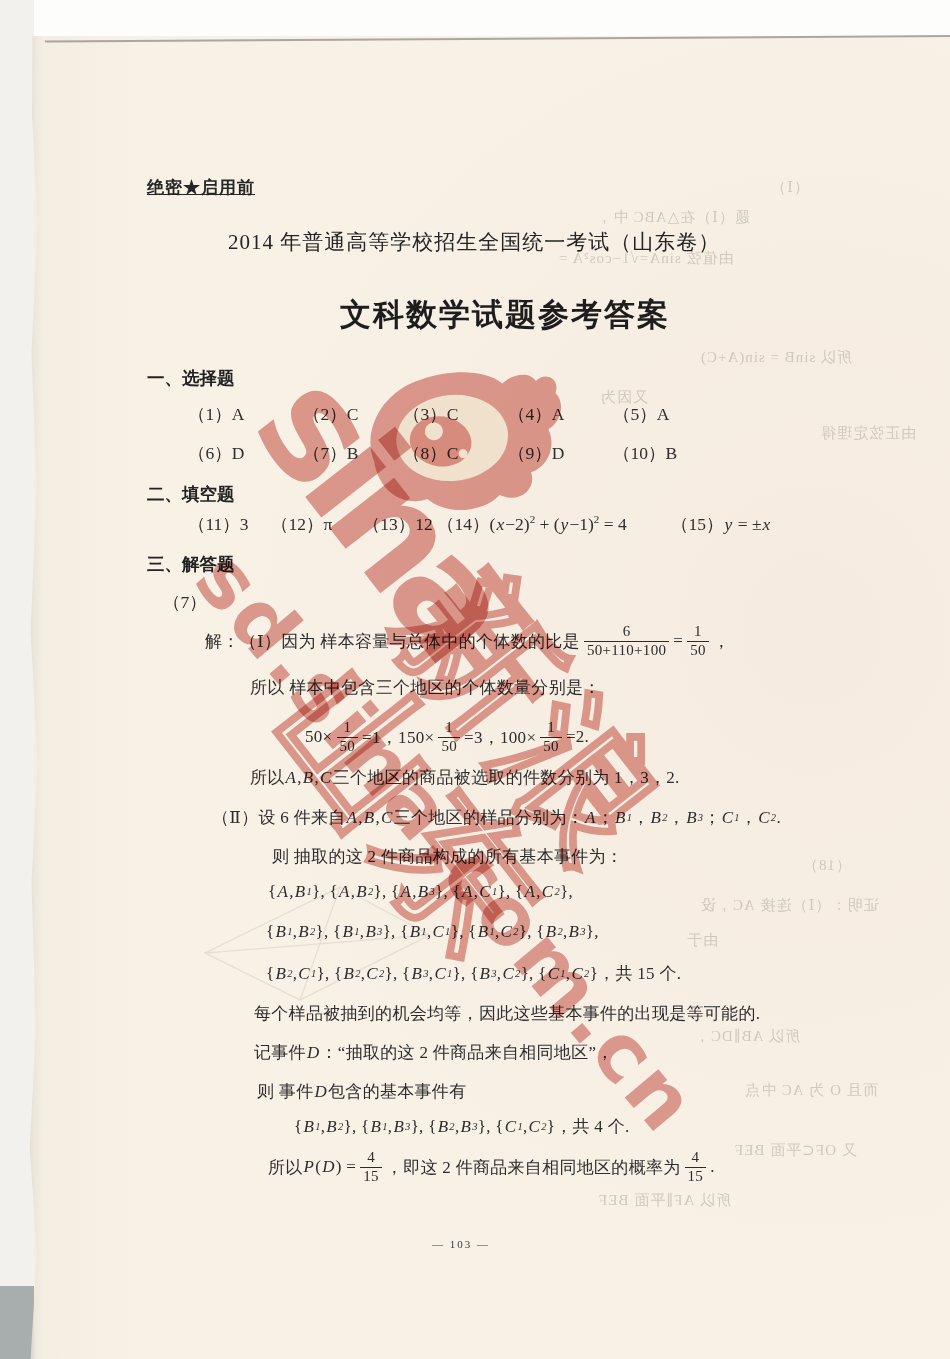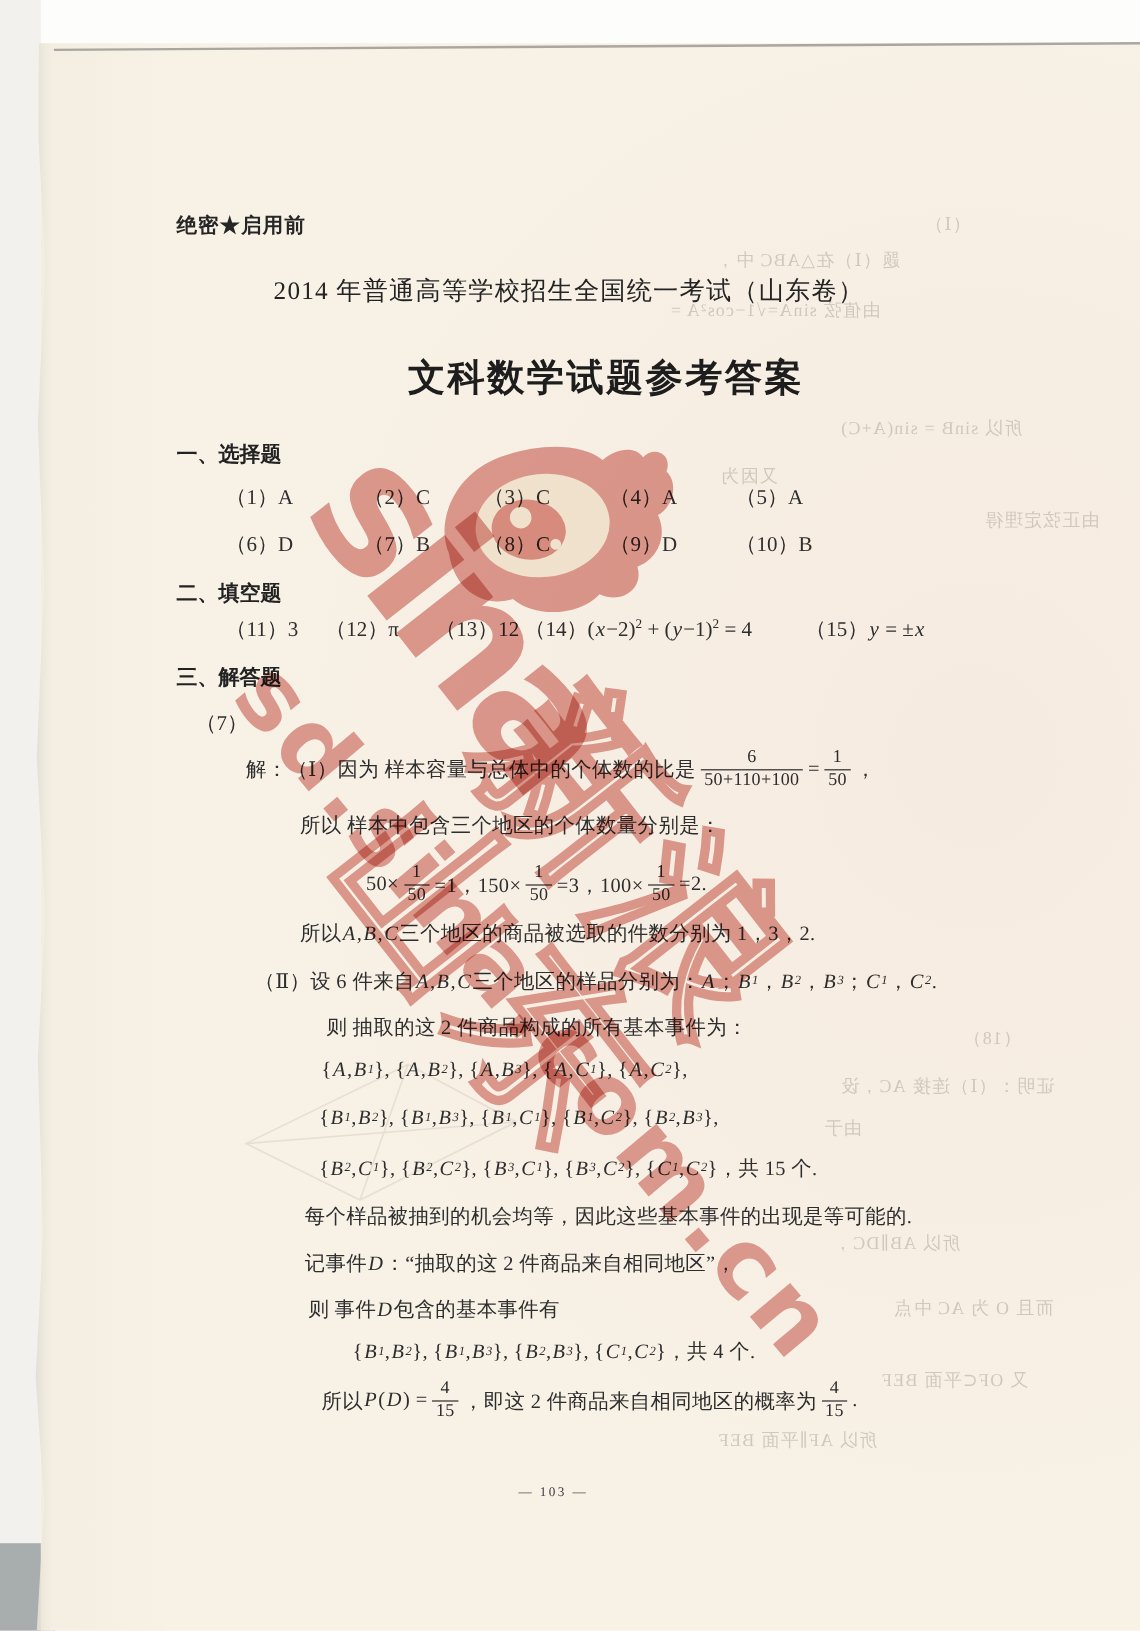--- a/index.html
+++ b/index.html
@@ -96,21 +96,21 @@
 <div class="bleed" style="left:820px;top:424px;">由正弦定理得</div>
 <div class="bleed" style="left:600px;top:388px;">又因为</div>
 <div class="bleed" style="left:802px;top:856px;">（18）</div>
 <div class="bleed" style="left:700px;top:896px;">证明：（Ⅰ）连接 AC，设</div>
 <div class="bleed" style="left:686px;top:931px;">由于</div>
 <div class="bleed" style="left:694px;top:1027px;">所以 AB∥DC，</div>
 <div class="bleed" style="left:744px;top:1081px;">而且 O 为 AC 中点</div>
 <div class="bleed" style="left:734px;top:1141px;">又 OF⊂平面 BEF</div>
 <div class="bleed" style="left:598px;top:1191px;">所以 AF∥平面 BEF</div>
 
-<div class="txt classification" style="left:147px;top:176px;">绝密★启用前</div>
+<div class="txt classification" style="left:147px;top:176px;text-decoration:underline;">绝密★启用前</div>
 <div class="txt exam-title" style="left:228px;top:228px;">2014 年普通高等学校招生全国统一考试（山东卷）</div>
 <div class="txt doc-title" style="left:340px;top:294px;text-align:right;">文科数学试题参考答案</div>
 
 <div class="txt sec-heading" style="left:147px;top:366px;">一、选择题</div>
 <div class="txt ans-row" style="left:188px;top:402px;">
   <span>（1）A</span>
   <span>（2）C</span>
   <span>（3）C</span>
   <span>（4）A</span>
   <span>（5）A</span>

